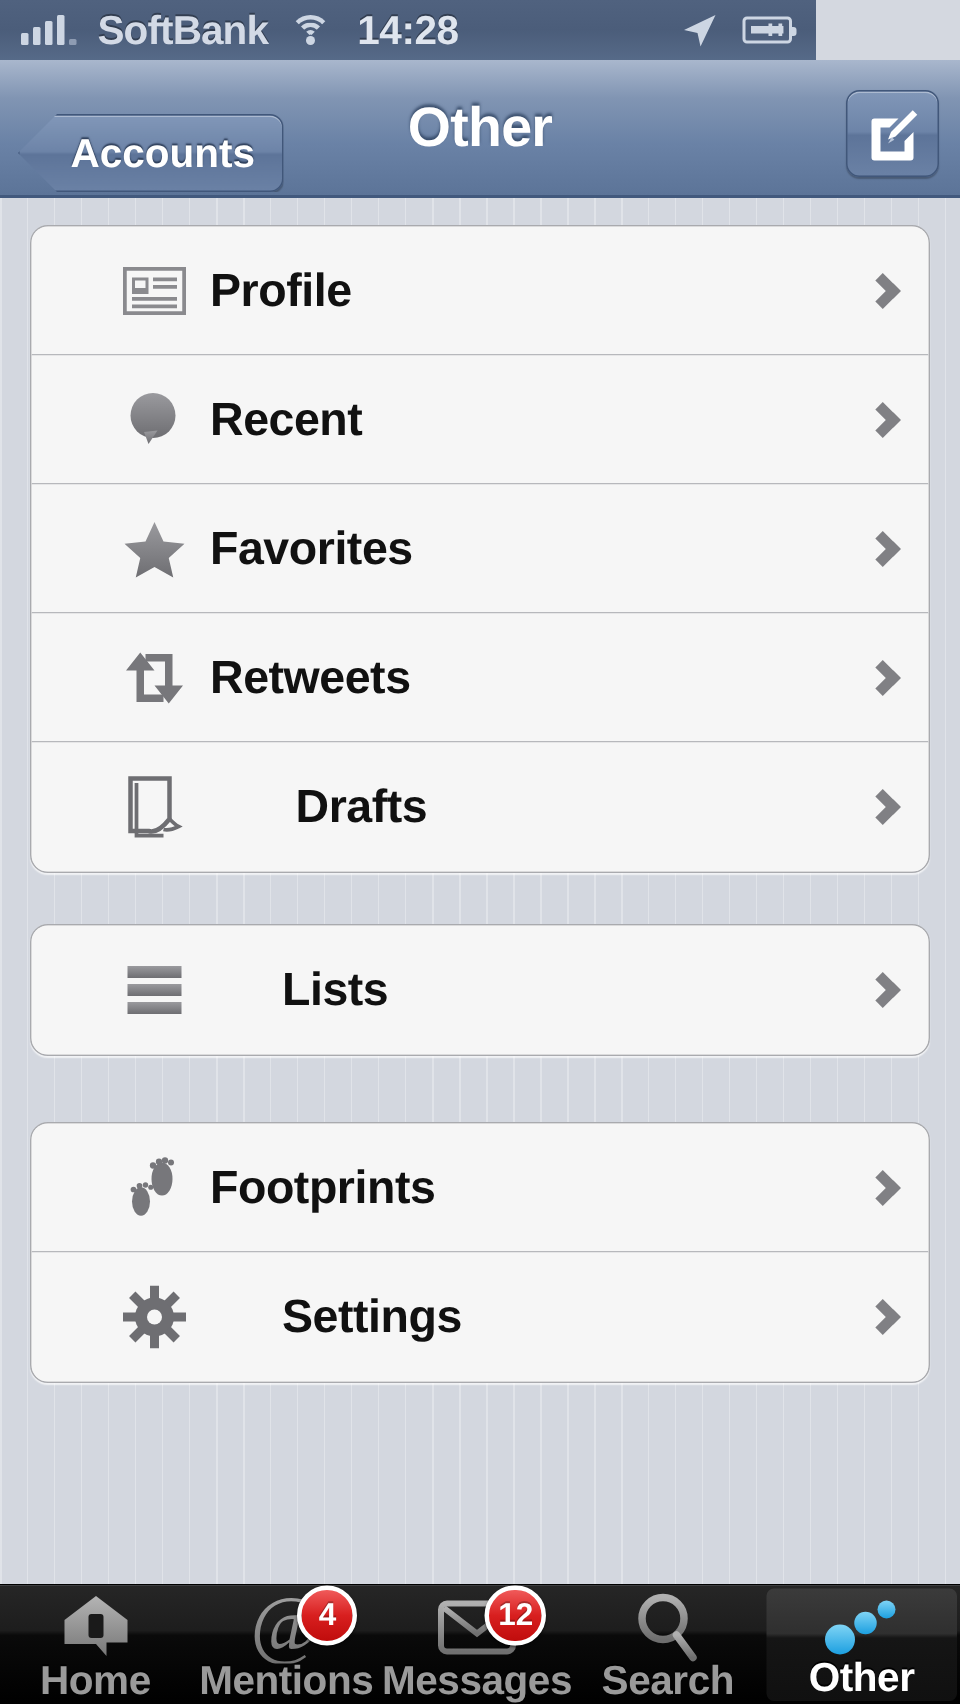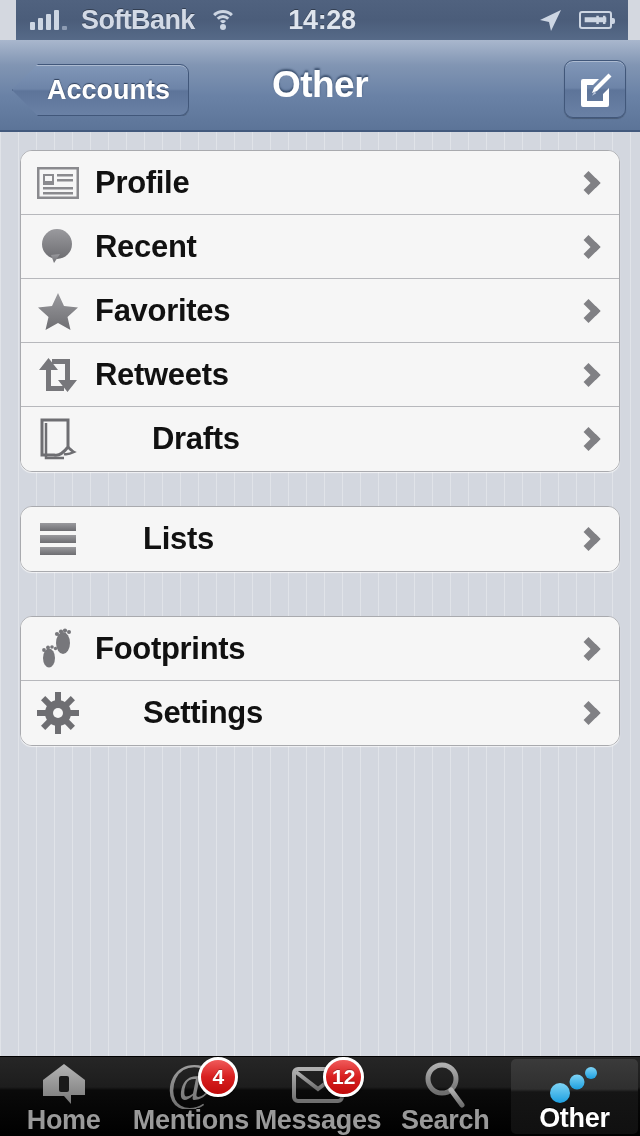--- a/index.html
+++ b/index.html
@@ -7,21 +7,21 @@
   body {
     font-family:"Liberation Sans", sans-serif;
     background:#d4d8e0;
     overflow:hidden;
     -webkit-font-smoothing:antialiased;
   }
   #app { position:relative; width:640px; height:1136px; overflow:hidden; }
 
   
   .statusbar{
-    position:absolute; top:0; left:16px; width:612px; height:40px;
+    position:absolute; top:0; left:0; width:544px; height:40px;
     background:linear-gradient(to bottom,#50627f 0%,#4b5d7a 50%,#566a88 100%);
     display:flex; align-items:center;
   }
   .sb-left{ display:flex; align-items:center; gap:14px; padding-left:14px; width:250px;}
   .sb-center{ flex:1; display:flex; justify-content:center; align-items:flex-end;}
   .sb-right{ display:flex; align-items:center; gap:16px; padding-right:16px; justify-content:flex-end; width:250px;}
   .carrier{ color:#d3dae6; font-size:27px; font-weight:bold; letter-spacing:-0.6px; text-shadow:0 -1px 0 rgba(0,0,0,.35);}
   .clock{ color:#dfe5ee; font-size:27px; font-weight:bold; letter-spacing:-0.3px; text-shadow:0 -1px 0 rgba(0,0,0,.35);}
   .bars{ display:flex; align-items:flex-end; gap:3px; height:20px;}
   .bars i{ display:block; width:5px; background:#cdd6e3; border-radius:1px;}
@@ -49,21 +49,21 @@
     background:linear-gradient(to bottom,#a9b7cd 0%,#8195b3 28%,#6a82a6 62%,#5c7498 100%);
     border-bottom:2px solid #42597d;
     display:flex; align-items:center;
   }
   .navtitle{
     position:absolute; left:0; right:0; text-align:center;
     font-size:37px; font-weight:bold; color:#fff; letter-spacing:-0.5px;
     text-shadow:0 -2px 2px rgba(40,60,90,.75);
   }
   .backbtn{
-    position:absolute; left:12px; top:24px; height:52px; padding:0 18px 0 26px;
+    position:absolute; left:12px; top:36px; height:52px; padding:0 18px 0 26px;
     display:flex; align-items:center;
     background:linear-gradient(to bottom,#8197b8 0%,#6d84a8 48%,#5d7499 52%,#6a81a5 100%);
     border:1px solid #41577a; color:#fff;
     font-size:27px; font-weight:bold;
     border-radius:7px 9px 9px 7px;
     box-shadow:inset 0 1px 0 rgba(255,255,255,.35), 0 1px 1px rgba(0,0,0,.25);
     text-shadow:0 -1px 1px rgba(30,45,70,.8);
     clip-path: polygon(26px 0, 100% 0, 100% 100%, 26px 100%, 0 50%);
     padding-left:34px;
   }
@@ -87,22 +87,22 @@
   }
   .card{
     margin:18px 20px 0 20px;
     background:#f6f6f6;
     border:1px solid #a9aaae;
     border-radius:12px;
     box-shadow:0 1px 1px rgba(255,255,255,.7);
     overflow:hidden;
   }
   .row{
-    height:64px; display:flex; align-items:center; position:relative;
-    border-bottom:1px solid #b7b8bc; background:#f6f6f6;
+    height:86px; display:flex; align-items:center; position:relative;
+    border-bottom:1px solid #b7b8bc; background:#f6f6f6;padding-left:45px;
   }
   .row:last-child{ border-bottom:none;gap:48px; }
   .row .ic{ width:74px; display:flex; align-items:center; justify-content:center; flex:0 0 74px;}
   .row .lbl{ font-size:31px; font-weight:bold; color:#111; letter-spacing:-0.3px;}
   .row .lbl.indent{ margin-left:9px; }
   .chev{ position:absolute; right:22px; top:50%; transform:translateY(-50%);
     width:17px; height:17px; border-right:7px solid #808084; border-top:7px solid #808084;
     transform:translateY(-50%) rotate(45deg); }
 
   

